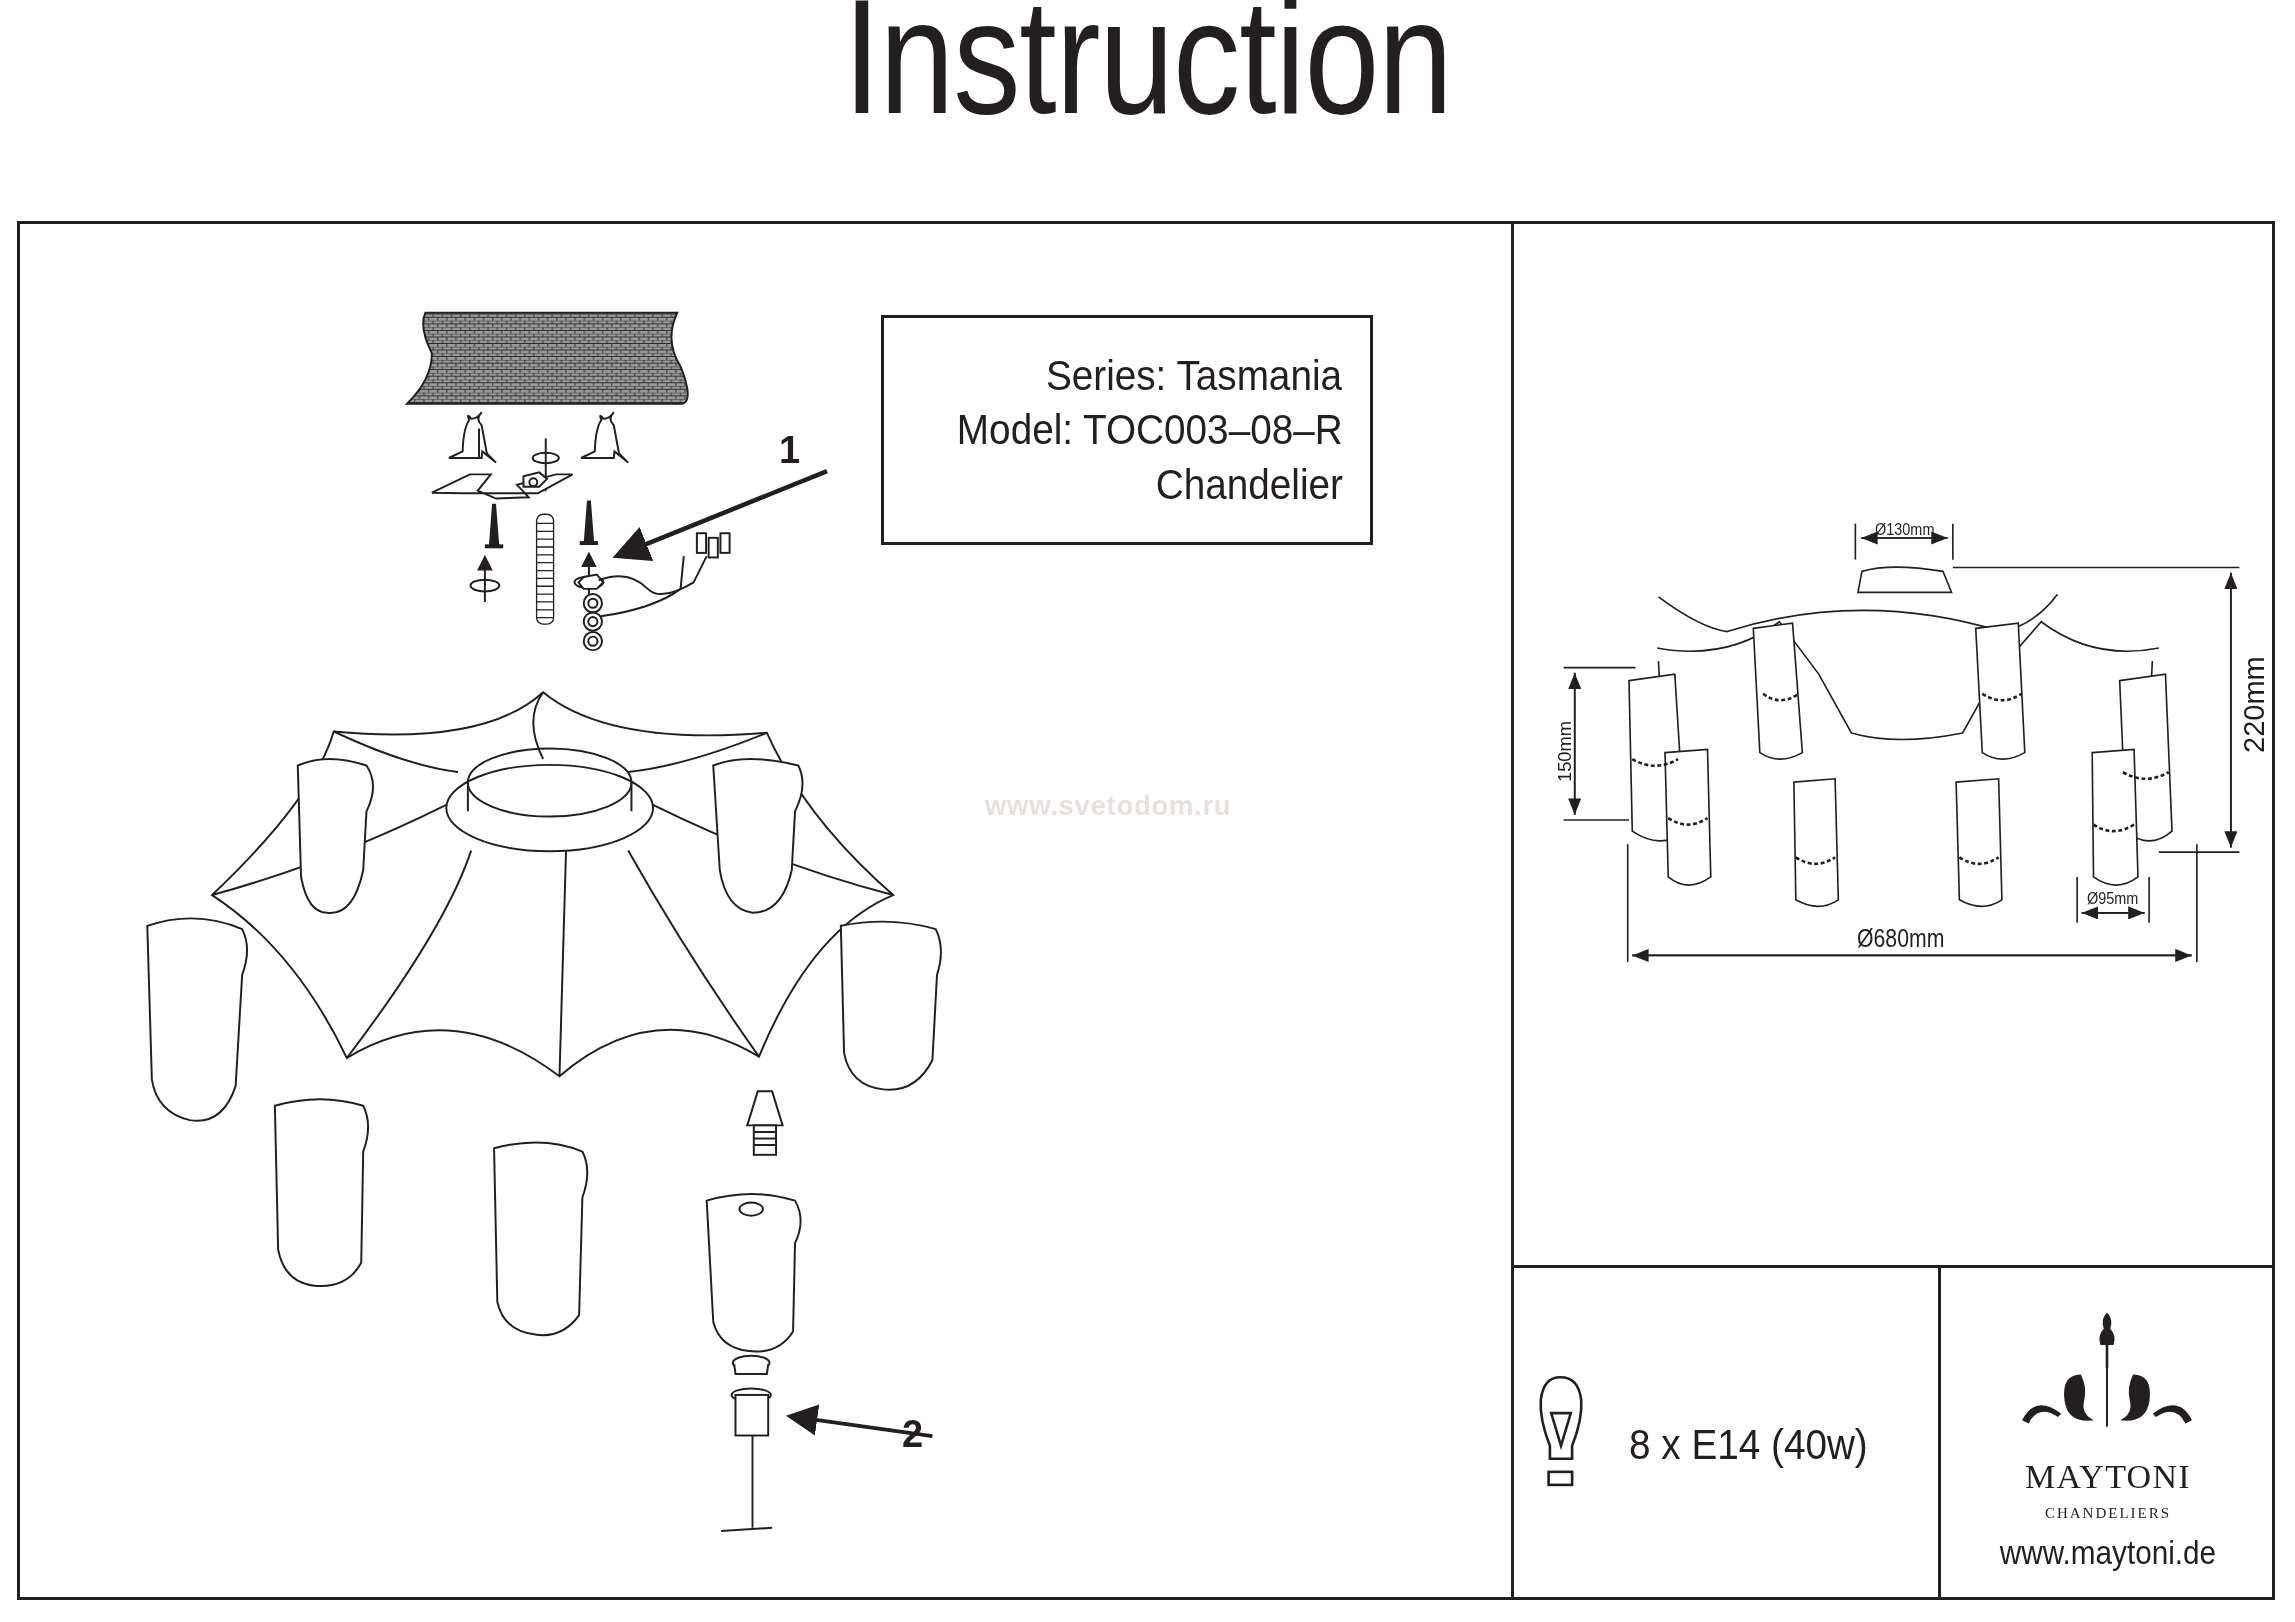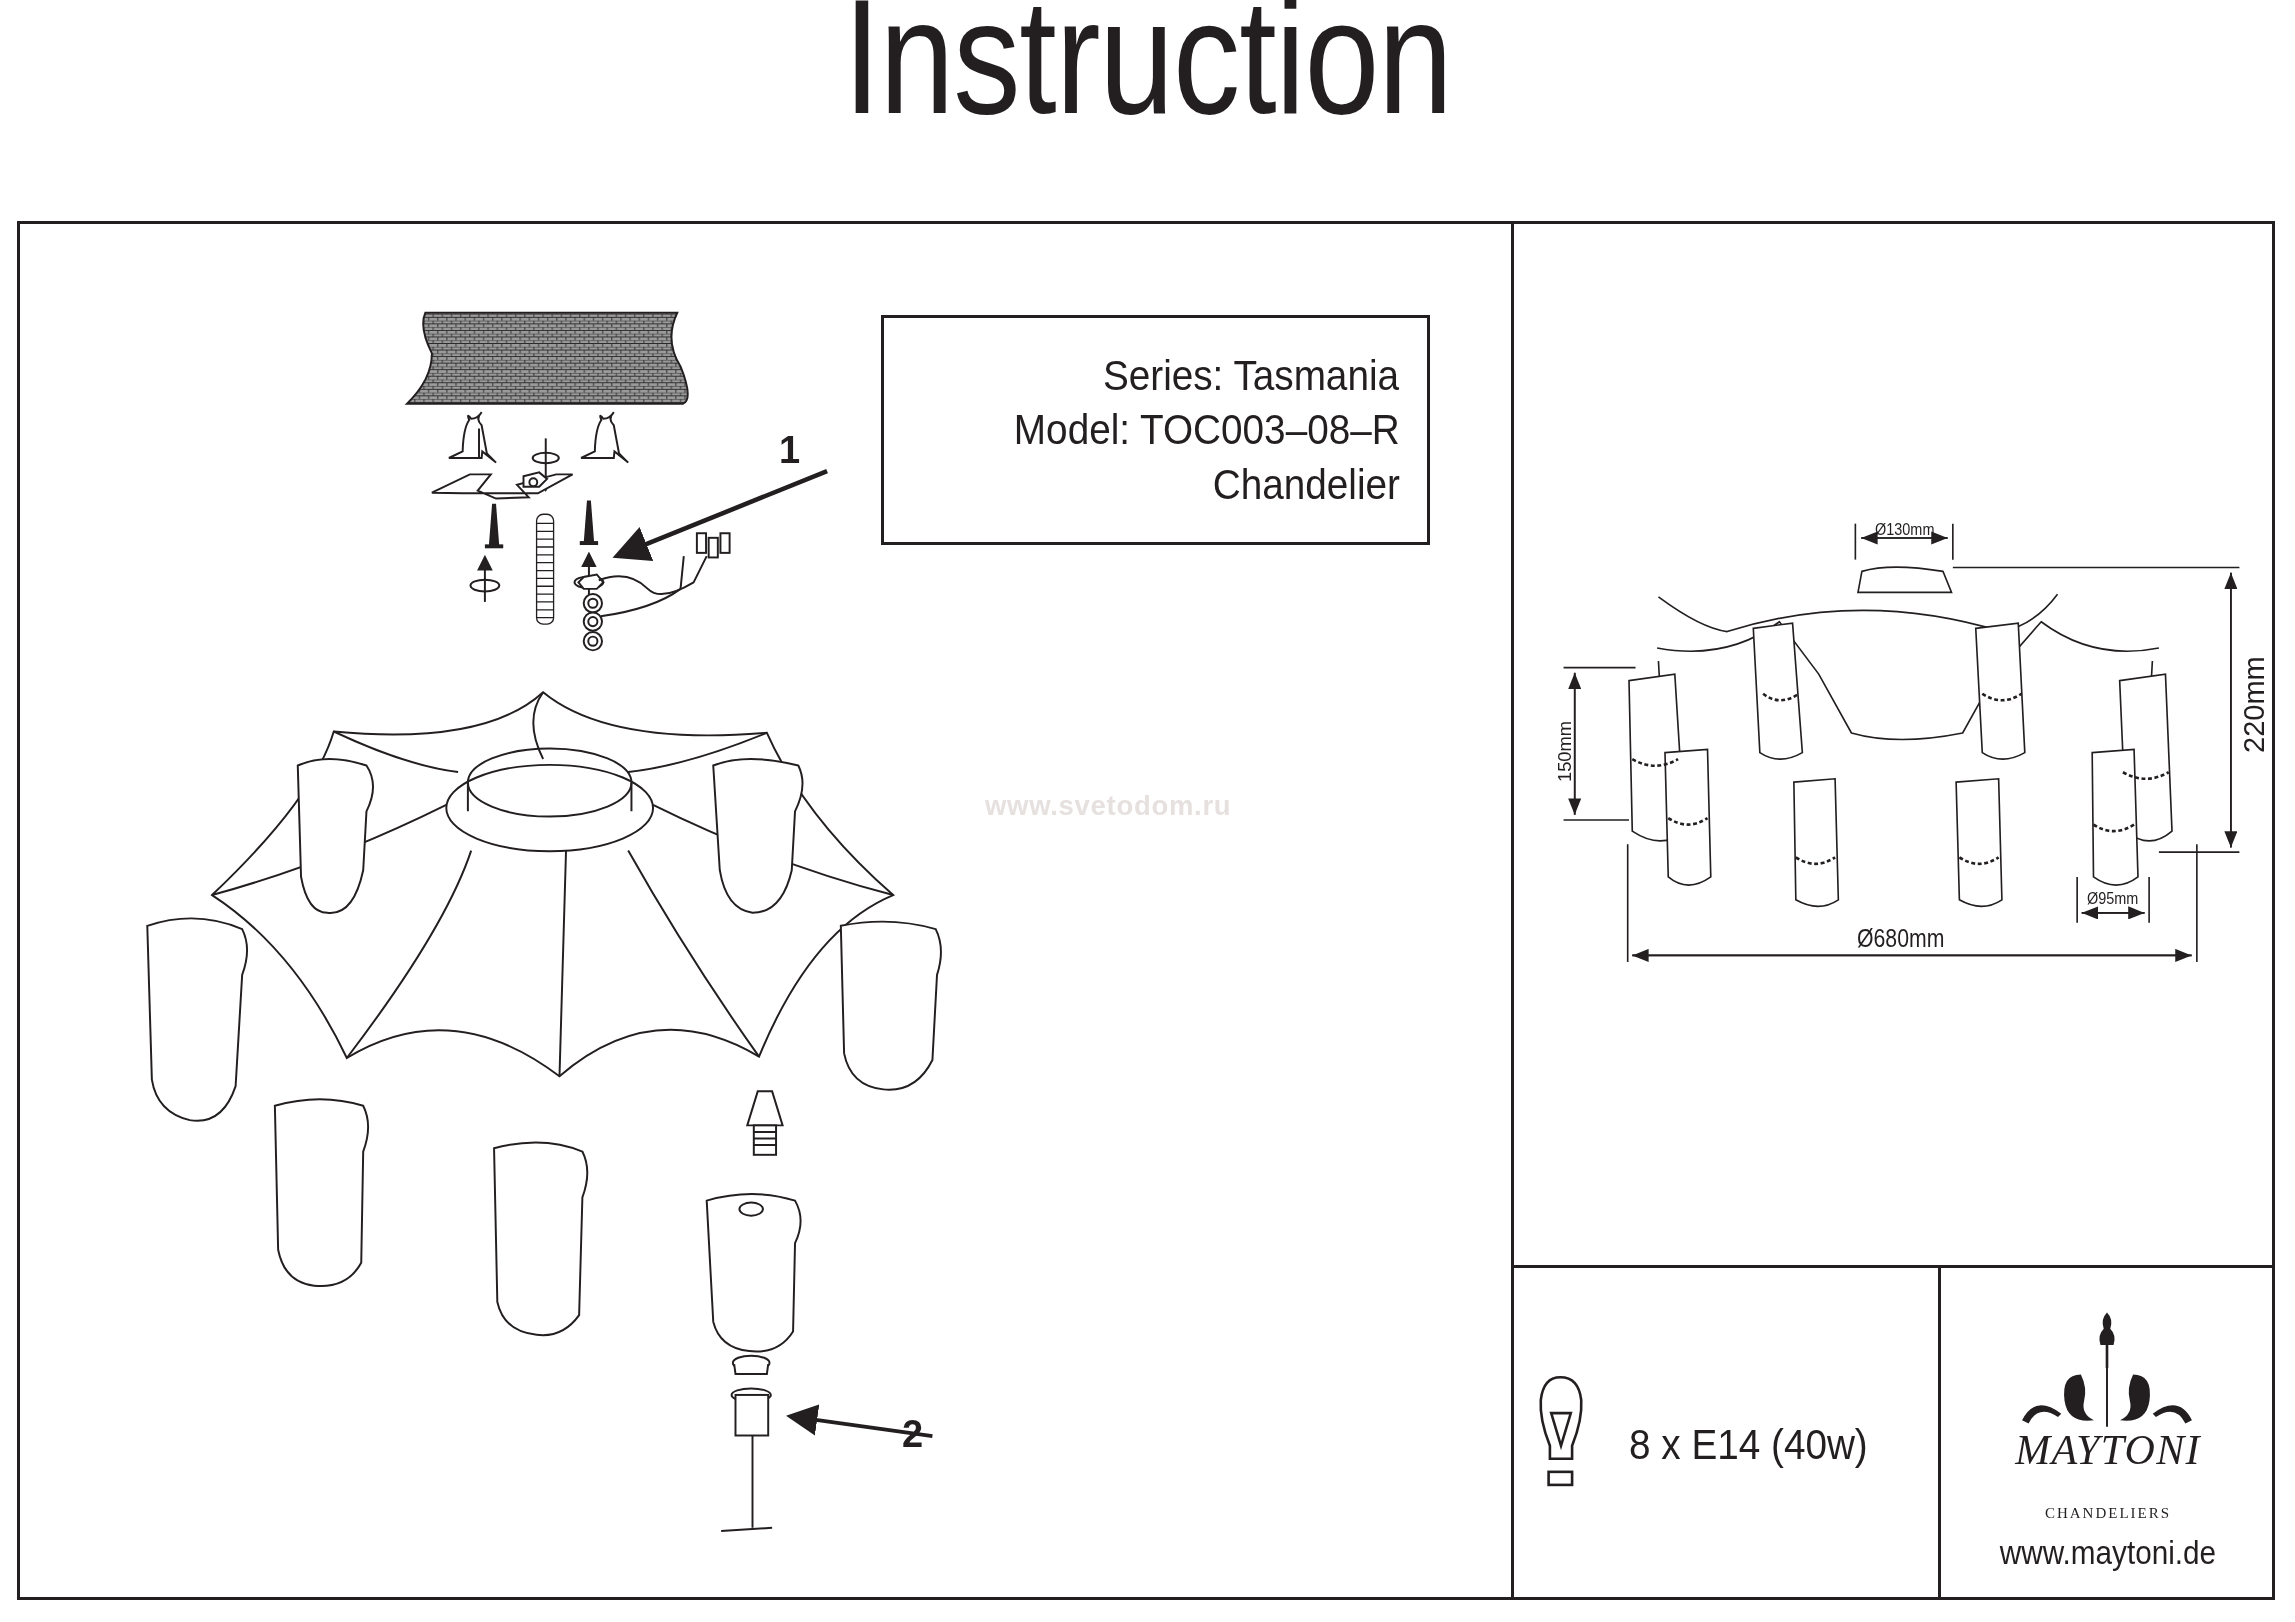--- a/index.html
+++ b/index.html
@@ -7,35 +7,35 @@
          font-family:"Liberation Sans", sans-serif; color:#231f20; }
   .title { position:absolute; left:0; width:2295px; top:-25px; text-align:center;
            font-size:164px; line-height:1; transform:scaleX(0.82); transform-origin:center top;
            letter-spacing:-1.3px; color:#231f20; }
   .frame { position:absolute; left:17px; top:221px; width:2258px; height:1379px;
            border:3.3px solid #231f20; box-sizing:border-box; }
   .vdiv { position:absolute; left:1511px; top:221px; width:2.6px; height:1379px; background:#231f20; }
   .hdiv { position:absolute; left:1511px; top:1265px; width:764px; height:3.3px; background:#231f20; }
   .vdiv2 { position:absolute; left:1938px; top:1266px; width:2.6px; height:334px; background:#231f20; }
 
-  .infobox { position:absolute; left:881px; top:315px; width:549px; height:230px;
+  .infobox { position:absolute; left:881px; top:315px; width:492px; height:230px;
              border:3.3px solid #231f20; box-sizing:border-box; }
   .infobox .line { position:absolute; right:27.5px; font-size:43px; line-height:1;
                    transform:scaleX(0.9); transform-origin:right center; white-space:nowrap; }
   .watermark { position:absolute; left:985px; top:790px; font-size:27.5px; font-weight:bold;
                color:#e6e1df; letter-spacing:0.7px; white-space:nowrap; }
 
   .step-num { position:absolute; font-size:38px; font-weight:bold; }
   .dim { position:absolute; font-size:17px; white-space:nowrap; transform:scaleX(0.85); transform-origin:left center; }
   .dim-big { font-size:25px; }
   .dim-v { position:absolute; font-size:25px; white-space:nowrap; transform:rotate(-90deg); transform-origin:left top; }
   .bulb-text { position:absolute; left:1629px; top:1420px; font-size:43px; white-space:nowrap;
                transform:scaleX(0.9); transform-origin:left center; }
   .brand { position:absolute; left:1941px; width:334px; text-align:center; }
-  .brand-name { top:1426px; font-family:"Liberation Serif", serif; font-size:42px; letter-spacing:1.3px;font-style:italic; }
+  .brand-name { top:1458px; font-family:"Liberation Serif", serif; font-size:34px; letter-spacing:1.3px; }
   .brand-sub { top:1505px; font-family:"Liberation Serif", serif; font-size:15px; letter-spacing:2px; }
   .brand-url { top:1534px; font-size:33px; transform:scaleX(0.9); }
   svg { position:absolute; overflow:visible; }
 </style>
 </head>
 <body>
 
 <div class="title">Instruction</div>
 
 <div class="frame"></div>

